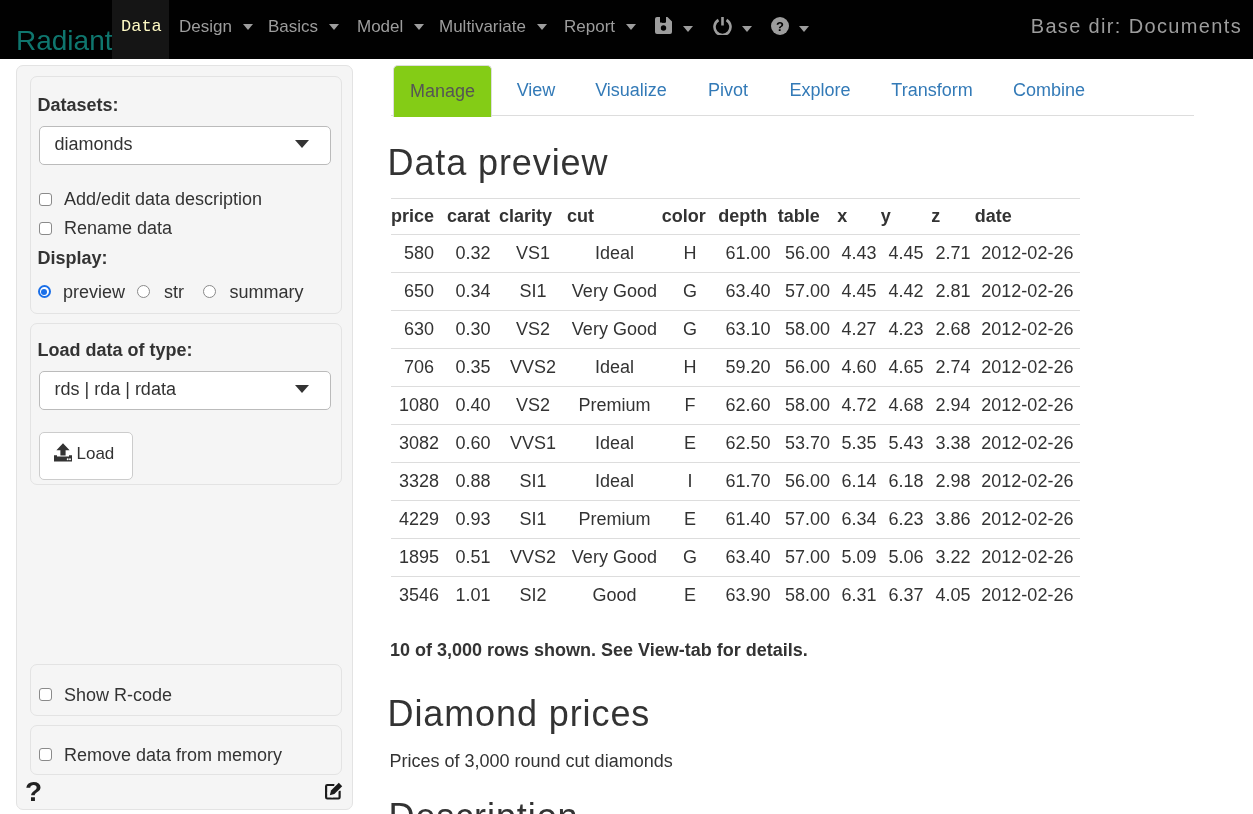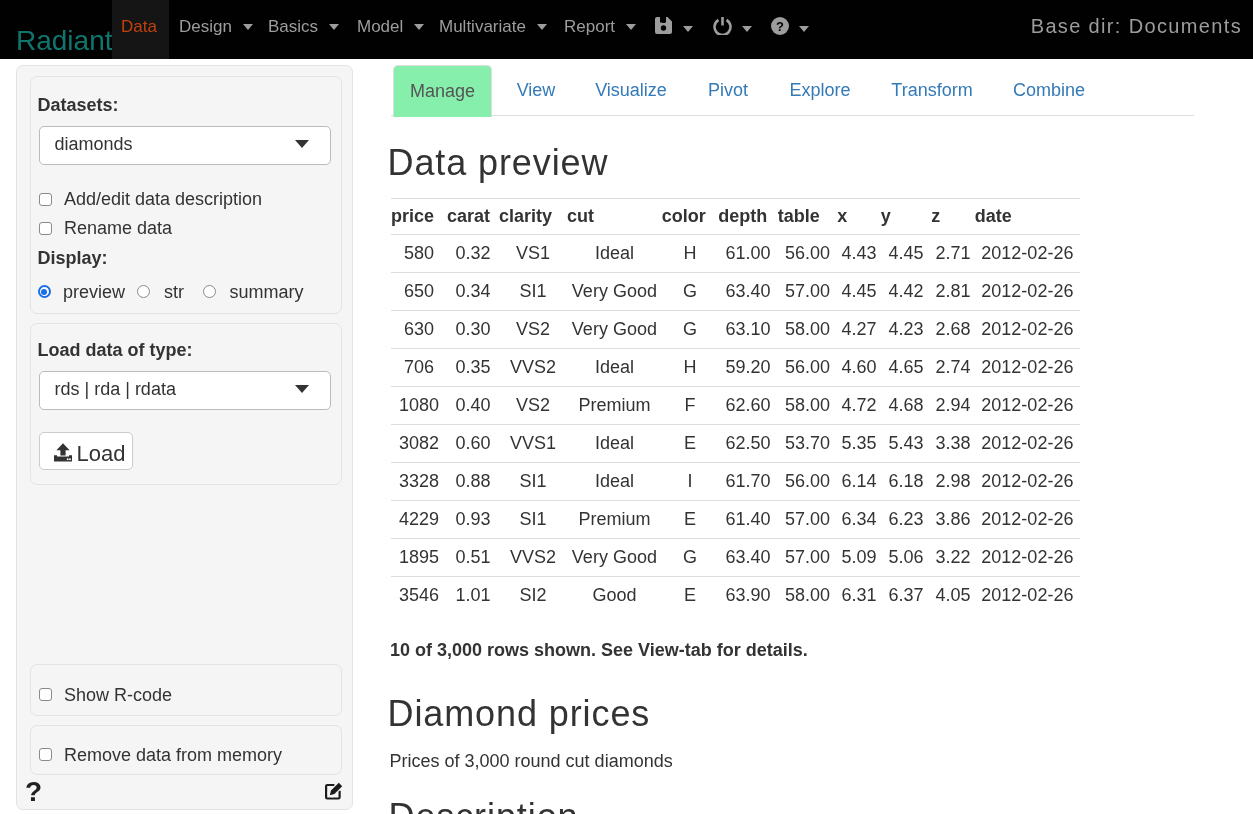--- a/index.html
+++ b/index.html
@@ -5,21 +5,21 @@
 * { margin:0; padding:0; box-sizing:border-box; }
 html,body { width:1253px; height:814px; overflow:hidden; background:#fff;
   font-family:"Liberation Sans", sans-serif; color:#333; }
 
 
 .navbar { position:absolute; left:0; top:0; width:1253px; height:59px; background:#010101; }
 .navbar .brand { position:absolute; left:16px; top:27px; font-size:28px; line-height:28px; color:#0f766e; }
 .nitem { position:absolute; top:0; height:59px; color:#9d9d9d; font-size:17px; }
 .nitem .txt { position:absolute; top:16px; line-height:21px; white-space:nowrap; }
 .navbar .active-item { position:absolute; left:112px; top:0; width:56.5px; height:59px; background:#151515; }
-.navbar .active-item .txt { color:#c2410c; left:9px; }
+.navbar .active-item .txt { color:#fef9c3; left:9px;font-family:Liberation Mono, monospace; }
 .caret { display:inline-block; width:0; height:0; border-left:5px solid transparent;
   border-right:5px solid transparent; border-top:6px solid #9d9d9d; margin-left:6px; vertical-align:2.5px; }
 .basedir { position:absolute; top:13.5px; right:11px; font-size:20px; letter-spacing:1.35px; line-height:25px; color:#9d9d9d;margin-left:31px; }
 .nicon { position:absolute; top:17px; }
 
 
 .sidebar { position:absolute; left:16px; top:65px; width:337px; height:745px;
   background:#f5f5f5; border:1px solid #e3e3e3; border-radius:7px; }
 .well { position:absolute; left:12.5px; width:312px; background:#f5f5f5;
   border:1px solid #e3e3e3; border-radius:7px; }
@@ -31,33 +31,33 @@
 .lbl { position:absolute; left:7px; font-size:18px; font-weight:bold; color:#333; line-height:21px; }
 .sel { position:absolute; left:8.5px; width:292px; height:38.5px; background:#fff;
   border:1px solid #bbb; border-radius:5px; font-size:18px; color:#333; line-height:34.5px; padding-left:14.5px; }
 .sel .arr { position:absolute; right:21px; top:13px; width:0; height:0;
   border-left:7.7px solid transparent; border-right:7.7px solid transparent; border-top:8.5px solid #333; }
 .cbox { position:absolute; width:13px; height:13px; background:#fff; border:1px solid #8a8a8a; border-radius:3px; }
 .ctext { position:absolute; font-size:18px; color:#333; line-height:21px; white-space:nowrap; }
 .rad { position:absolute; width:13px; height:13px; border-radius:50%; background:#fff; border:1px solid #8a8a8a; }
 .rad.on { border:2px solid #1a6fe8; background:#fff; }
 .rad.on::after { content:""; position:absolute; left:1.5px; top:1.5px; width:6px; height:6px; border-radius:50%; background:#1a6fe8; }
-.btn { position:absolute; left:8px; width:94px; height:38px; background:#fff; border:1px solid #ccc;
-  border-radius:5px; font-size:22px; color:#333;text-align:center; }
+.btn { position:absolute; left:8px; width:94px; height:48px; background:#fff; border:1px solid #ccc;
+  border-radius:5px; font-size:17px; color:#333;text-align:center; }
 .btn svg { position:absolute; left:14px; top:10px; }
 .btn .btxt { position:absolute; left:37px; top:10.5px; line-height:21px; }
 .helpq { position:absolute; left:8px; top:709px; font-size:28px; font-weight:bold; color:#222; line-height:33px; }
 .helped { position:absolute; left:308px; top:715px; }
 
 
 .main { position:absolute; left:391px; top:65px; width:803px; }
 .tabs { position:absolute; left:0; top:0; width:803px; height:51px; border-bottom:1px solid #ddd; }
 .tab { position:absolute; top:0; height:51px; font-size:18px; color:#337ab7; text-align:center; }
 .tab span { position:absolute; top:15px; line-height:21px; white-space:nowrap; transform:translateX(-50%); }
-.tab.active { background:#86efac; border:1px solid #ddd; border-bottom:none; border-radius:5px 5px 0 0; color:#555; height:52px; }
+.tab.active { background:#84cc16; border:1px solid #ddd; border-bottom:none; border-radius:5px 5px 0 0; color:#555; height:52px; }
 h2 { position:absolute; font-size:36px; font-weight:normal; color:#333; line-height:40px; white-space:nowrap; letter-spacing:0.9px; }
 .dtable { position:absolute; left:0; top:133px; width:689px; border-collapse:collapse; font-size:18px; color:#333; }
 .dtable th { font-weight:bold; text-align:left; height:36px; border-top:1px solid #ddd; border-bottom:1px solid #ddd; }
 .dtable td { text-align:center; height:38px; }
 .dtable tr + tr td { border-top:1px solid #ddd; }
 .note { position:absolute; left:-1px; top:574.5px; font-size:18px; font-weight:bold; color:#333; line-height:21px; }
 .sub { position:absolute; left:-1.5px; top:685.5px; font-size:18px; color:#333; line-height:21px; }
 </style>
 </head>
 <body>

